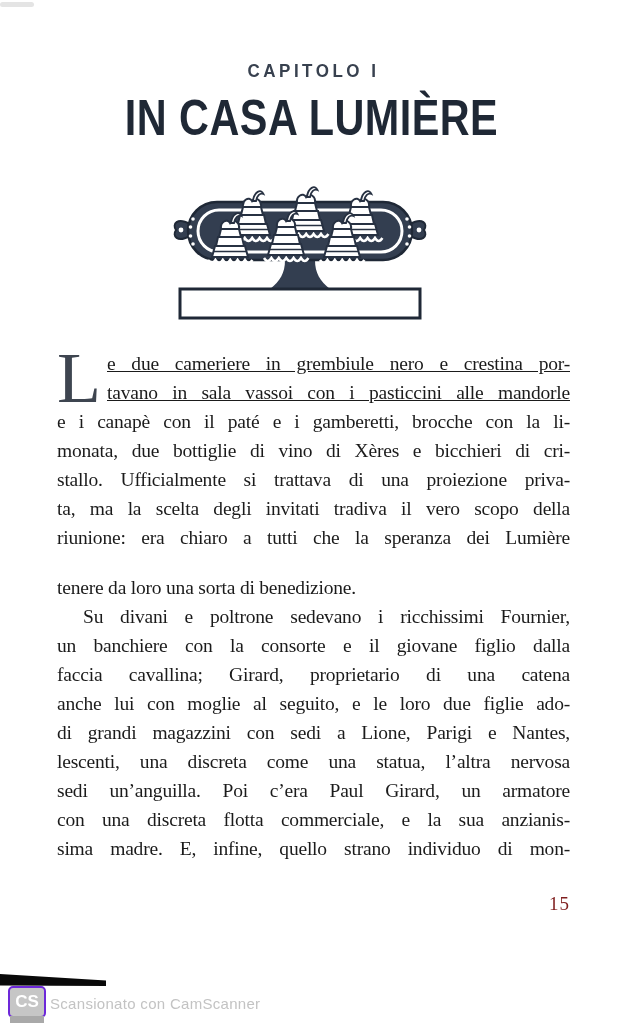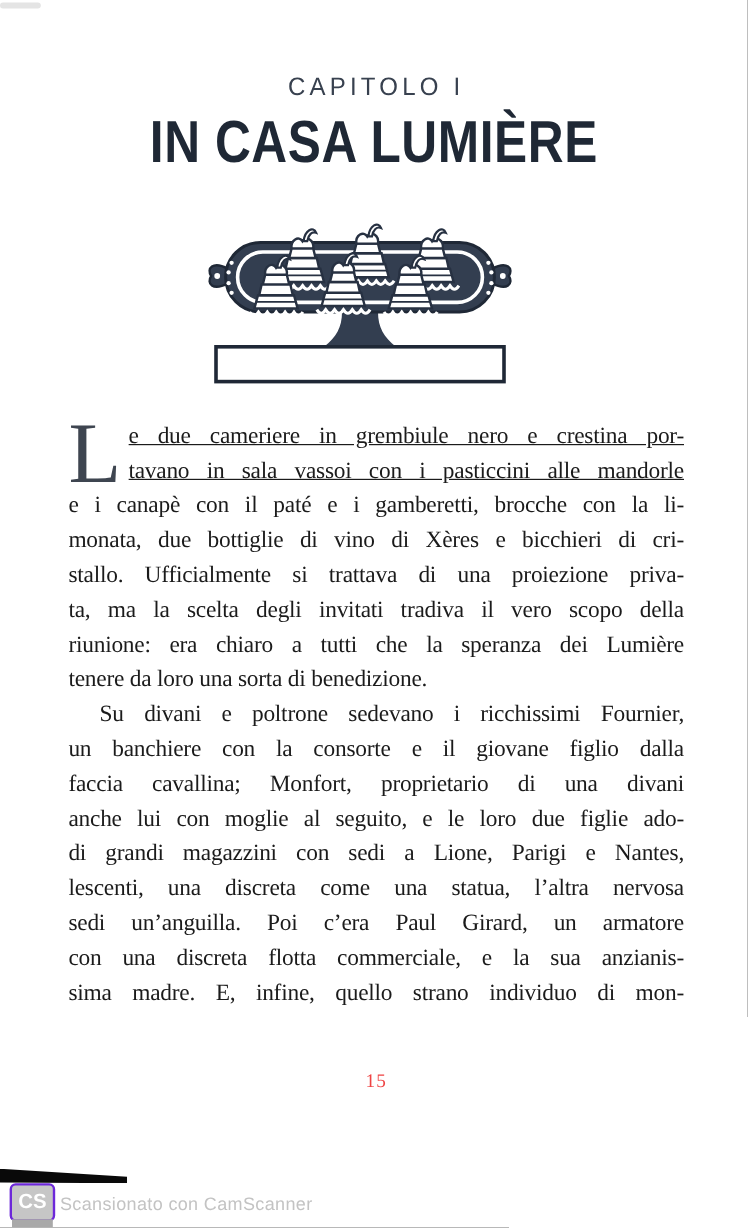--- a/index.html
+++ b/index.html
@@ -4,51 +4,51 @@
 <style>
   html,body{margin:0;padding:0;background:#888;}
   .canvas{
     position:relative;width:623px;height:1023px;margin:0 auto;
     background:#ffffff;overflow:hidden;
     font-family:"Liberation Serif", serif;color:#1b1b1b;
   }
   
   .chapter-label{
     position:absolute;top:62px;left:57px;width:513px;text-align:center;
-    font-family:"Liberation Sans", sans-serif;font-size:20px;font-weight:400;
+    font-family:"Liberation Sans", sans-serif;font-size:17px;font-weight:700;
     letter-spacing:3.5px;color:#38414f;transform:scaleY(1.05);
   }
   .page-title{
     position:absolute;top:90px;left:0;width:623px;text-align:center;
     font-family:"Liberation Sans", sans-serif;font-size:45px;font-weight:700;
     letter-spacing:0.5px;color:#1f2835;
     transform:scaleX(0.92) scaleY(1.1);transform-origin:center top;
   }
   
   .illustration{position:absolute;top:176px;left:172px;width:256px;height:148px;}
   
   .bodytext{
     position:absolute;top:349px;left:57px;width:513px;
     font-size:19.5px;letter-spacing:-0.2px;
   }
   .line{height:29px;line-height:29px;white-space:nowrap;overflow:hidden;}
   .jline{text-align:justify;text-align-last:justify;}
-  .lastline{text-align:left;text-align-last:left;}
+  .lastline{text-align:left;text-align-last:left;margin-top:21px;}
   .indent{text-indent:26px;}
   .para1-head{display:flex;}
   .dropcap-box{width:50px;flex:0 0 50px;}
   .dropcap{
     font-size:72px;line-height:58px;display:block;color:#3e4550;
     font-family:"Liberation Serif", serif;
   }
   .head-lines{flex:1;min-width:0;text-decoration:underline;}
   
   .page-number{
-    position:absolute;top:893px;left:57px;width:513px;text-align:center;
-    font-size:16px;color:#ef4444;letter-spacing:1px;
+    position:absolute;top:893px;left:57px;width:513px;text-align:right;
+    font-size:19px;color:#7f1d1d;letter-spacing:1px;
   }
   
   .scan-smudge{position:absolute;left:0;top:2px;width:34px;height:5px;background:#e4e4e4;border-radius:3px;}
   .scan-wedge{
     position:absolute;left:0;top:974px;width:106px;height:12px;background:#090909;
     clip-path:polygon(0 0, 100% 55%, 100% 100%, 0 95%);
   }
   .cs-logo{
     position:absolute;left:8px;top:986px;width:34px;height:28px;
     background:#c6c6c6;border-radius:5px;border:2px solid #6d28d9;
@@ -126,21 +126,21 @@
       <div class="line jline">e i canapè con il paté e i gamberetti, brocche con la li-</div>
       <div class="line jline">monata, due bottiglie di vino di Xères e bicchieri di cri-</div>
       <div class="line jline">stallo. Ufficialmente si trattava di una proiezione priva-</div>
       <div class="line jline">ta, ma la scelta degli invitati tradiva il vero scopo della</div>
       <div class="line jline">riunione: era chiaro a tutti che la speranza dei Lumière</div>
       <div class="line lastline">tenere da loro una sorta di benedizione.</div>
     </div>
     <div>
       <div class="line jline indent">Su divani e poltrone sedevano i ricchissimi Fournier,</div>
       <div class="line jline">un banchiere con la consorte e il giovane figlio dalla</div>
-      <div class="line jline">faccia cavallina; Monfort, proprietario di una divani</div>
+      <div class="line jline">faccia cavallina; Girard, proprietario di una catena</div>
       <div class="line jline">anche lui con moglie al seguito, e le loro due figlie ado-</div>
       <div class="line jline">di grandi magazzini con sedi a Lione, Parigi e Nantes,</div>
       <div class="line jline">lescenti, una discreta come una statua, l’altra nervosa</div>
       <div class="line jline">sedi un’anguilla. Poi c’era Paul Girard, un armatore</div>
       <div class="line jline">con una discreta flotta commerciale, e la sua anzianis-</div>
       <div class="line jline">sima madre. E, infine, quello strano individuo di mon-</div>
     </div>
   </div>
 
   <div class="page-number">15</div>

